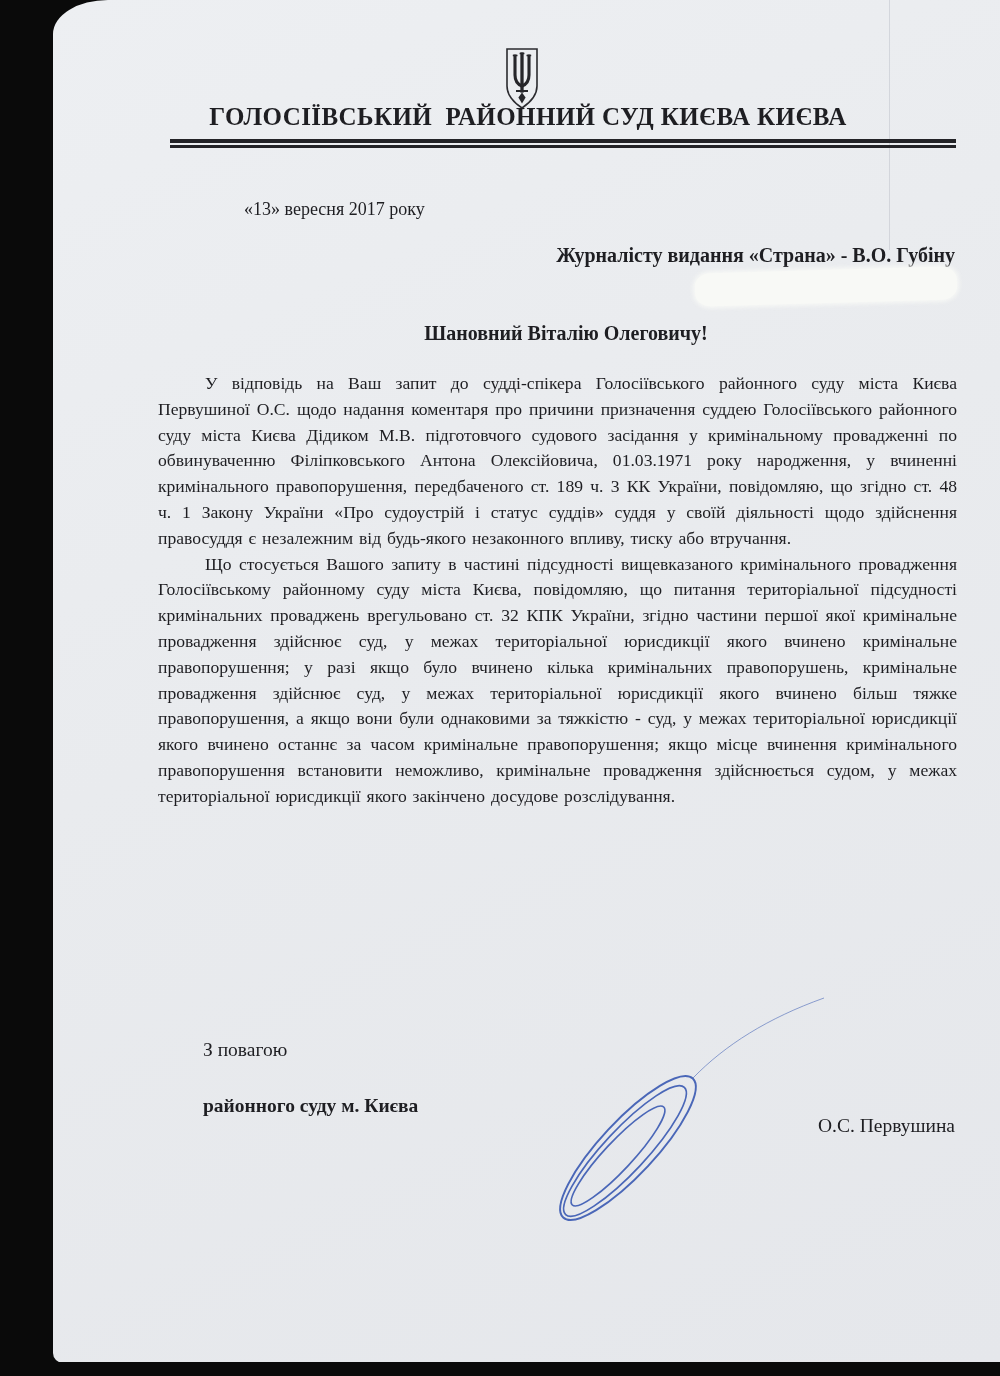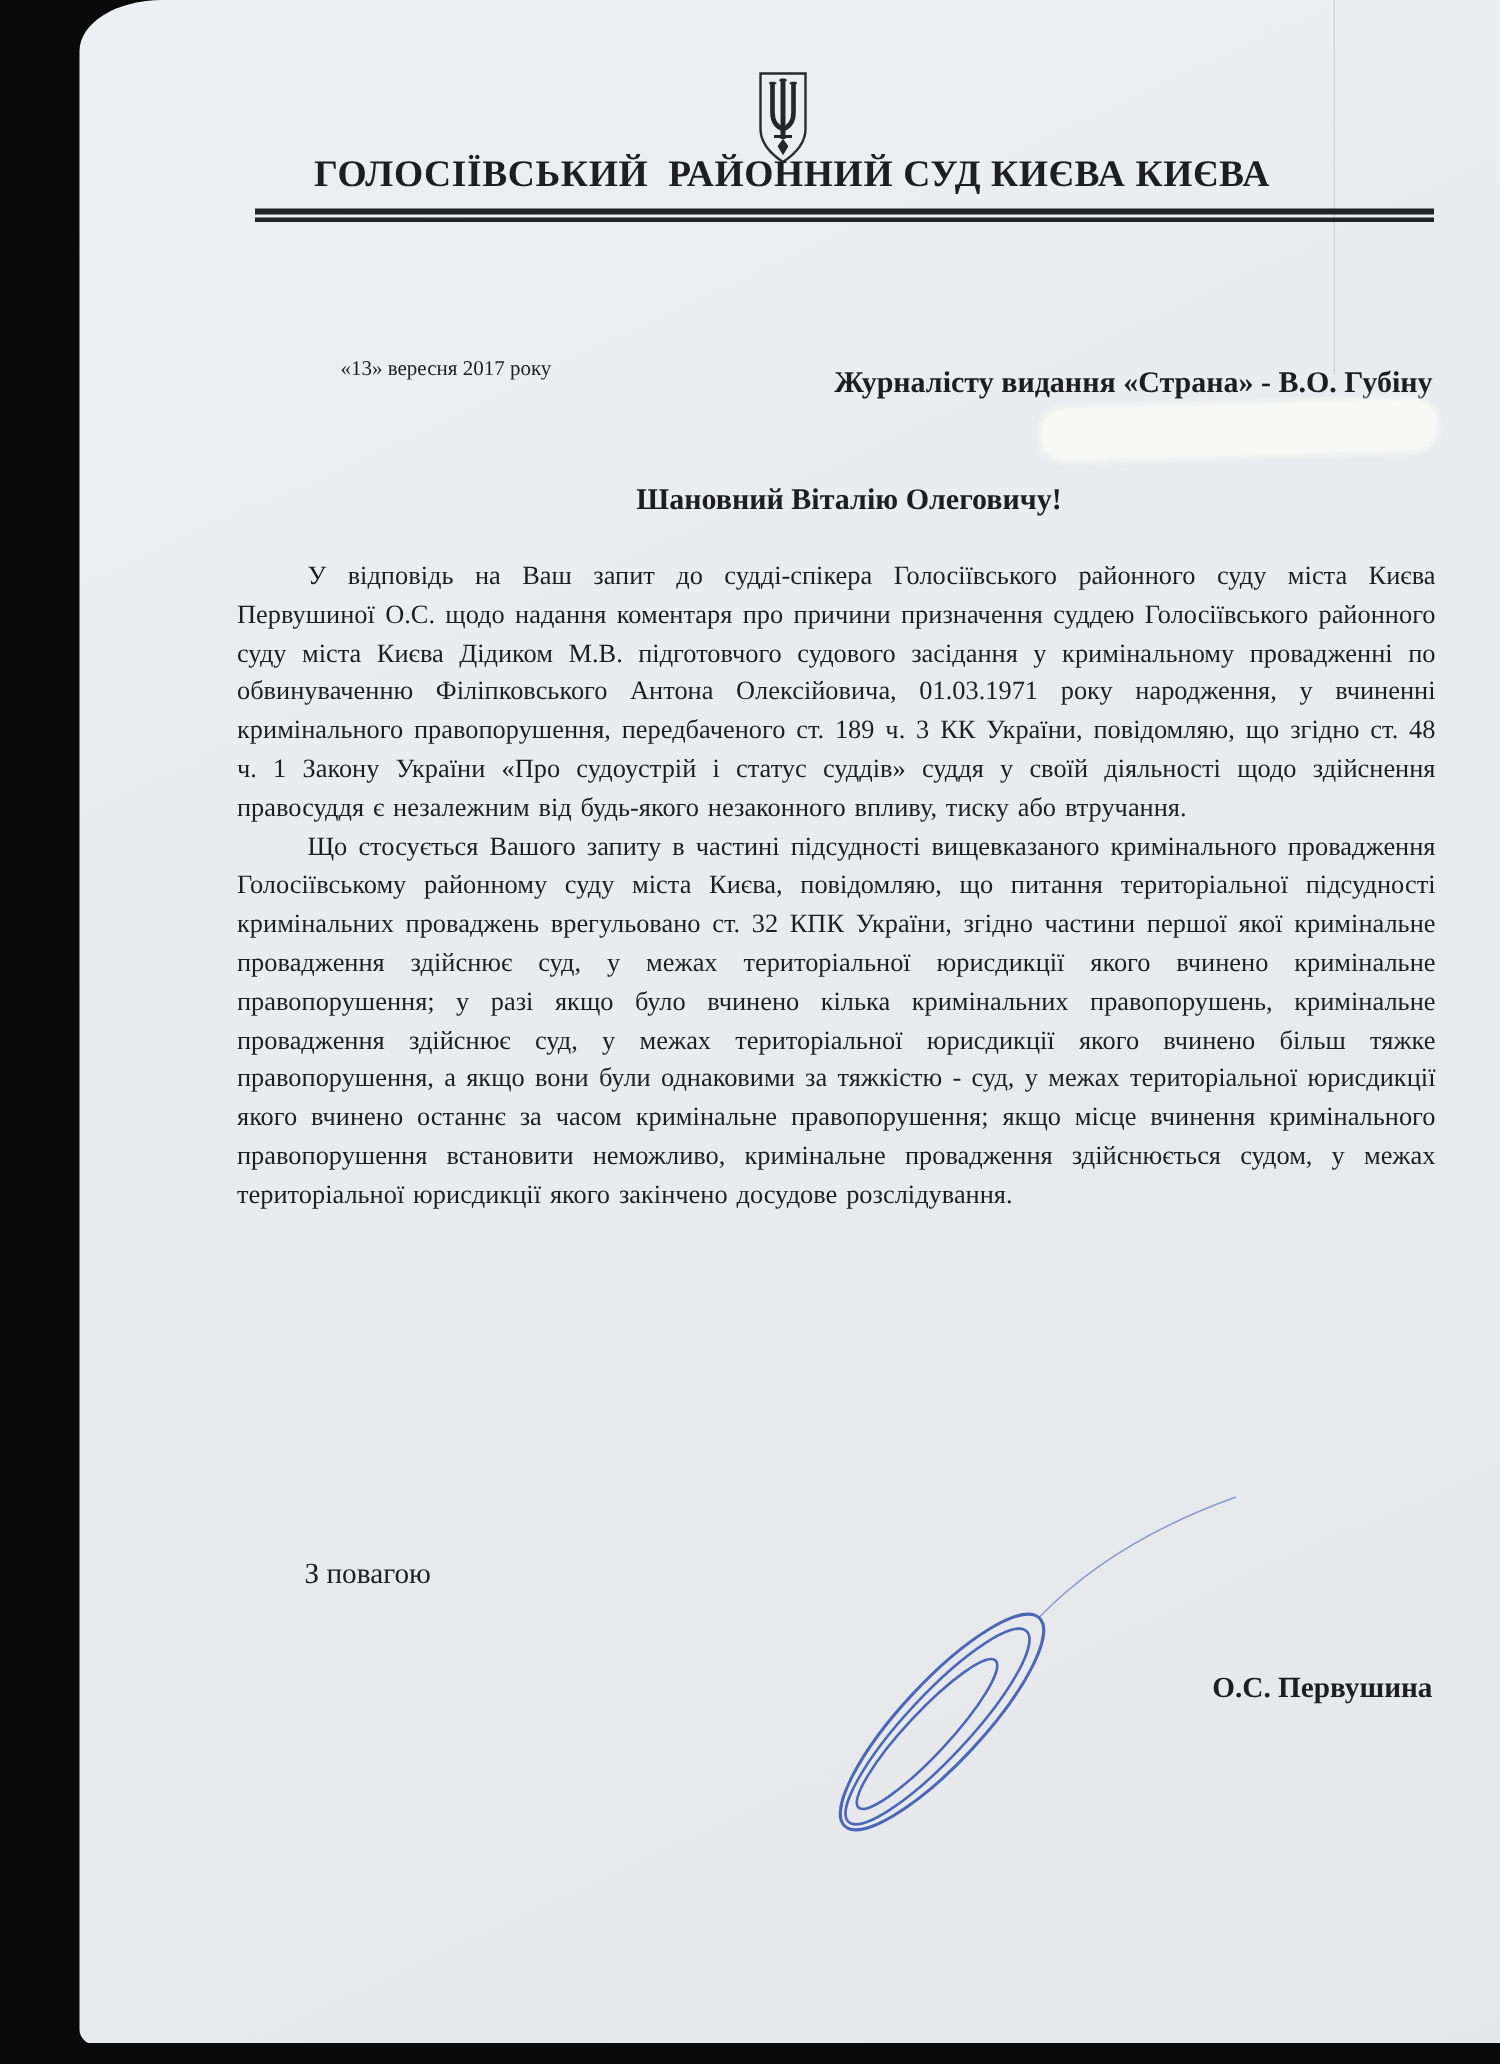--- a/index.html
+++ b/index.html
@@ -30,21 +30,21 @@
     text-align:center; font-weight:bold; font-size:25px; line-height:30px;
     letter-spacing:0.4px; white-space:pre;
   }
   .double-rule { left:170px; top:139px; width:786px; height:2px;
     border-top:4px solid #232327; border-bottom:3px solid #232327; }
   .court-address {
     left:150px; top:156px; width:700px;
     text-align:center; font-size:15.5px; white-space:pre;
   }
 
-  .letter-date { left:227px; top:199px; font-size:14px;margin-top:40px; }
+  .letter-date { left:244px; top:199px; font-size:18px; }
 
   .addressee {
     left:400px; top:244px; width:555px;
     text-align:right; font-weight:bold; font-size:20px;
   }
   .whiteout {
     left:695px; top:270px; width:262px; height:33px;
     background:#f8f9f6; border-radius:16px / 13px;
     transform:rotate(-1.6deg);
     box-shadow:0 0 4px 2px rgba(248,249,246,0.9);
@@ -57,21 +57,21 @@
 
   .body-text {
     left:158px; top:371px; width:799px;
     font-size:17.6px; line-height:25.8px;
     text-align:justify; word-spacing:1.5px;
   }
   .body-text p { margin:0; text-indent:47px; }
 
   .regards   { left:203px; top:1039px; font-weight:normal; font-size:19.5px; }
   .signer-title { left:203px; top:1091px; font-weight:bold; font-size:19.5px; line-height:30px; }
-  .signer-name  { right:45px; top:1115px; font-weight:bold; font-size:19.5px; }
+  .signer-name  { right:45px; top:1115px; font-weight:normal; font-size:19.5px; }
 
   .signature { left:540px; top:990px; width:290px; height:240px; }
 
   .bottom-strip { left:0; top:1362px; width:1000px; height:14px; background:#0a0a0a; }
 </style>
 </head>
 <body>
 
 <div class="scan">
 
@@ -104,20 +104,21 @@
   <div class="abs salutation ink">Шановний Віталію Олеговичу!</div>
 
   <div class="abs body-text ink">
     <p>У відповідь на Ваш запит до судді-спікера Голосіївського районного суду міста Києва Первушиної О.С. щодо надання коментаря про причини призначення суддею Голосіївського районного суду міста Києва Дідиком М.В. підготовчого судового засідання у кримінальному провадженні по обвинуваченню Філіпковського Антона Олексійовича, 01.03.1971 року народження, у вчиненні кримінального правопорушення, передбаченого ст. 189 ч. 3 КК України, повідомляю, що згідно ст. 48 ч. 1 Закону України «Про судоустрій і статус суддів» суддя у своїй діяльності щодо здійснення правосуддя є незалежним від будь-якого незаконного впливу, тиску або втручання.</p>
     <p>Що стосується Вашого запиту в частині підсудності вищевказаного кримінального провадження Голосіївському районному суду міста Києва, повідомляю, що питання територіальної підсудності кримінальних проваджень врегульовано ст. 32 КПК України, згідно частини першої якої кримінальне провадження здійснює суд, у межах територіальної юрисдикції якого вчинено кримінальне правопорушення; у разі якщо було вчинено кілька кримінальних правопорушень, кримінальне провадження здійснює суд, у межах територіальної юрисдикції якого вчинено більш тяжке правопорушення, а якщо вони були однаковими за тяжкістю - суд, у межах територіальної юрисдикції якого вчинено останнє за часом кримінальне правопорушення; якщо місце вчинення кримінального правопорушення встановити неможливо, кримінальне провадження здійснюється судом, у межах територіальної юрисдикції якого закінчено досудове розслідування.</p>
   </div>
 
   <div class="abs regards ink">З повагою</div>
 
   <div class="abs signer-title ink">
+    <div>районного суду м. Києва</div>
   </div>
 
   <div class="abs signer-name ink">О.С. Первушина</div>
 
   <svg class="abs signature" viewBox="0 0 290 240">
     <g fill="none" stroke="#4a67b8">
       <ellipse cx="88" cy="158" rx="95" ry="27" stroke-width="2" transform="rotate(-47 88 158)"></ellipse>
       <ellipse cx="85" cy="161" rx="87" ry="21" stroke-width="1.7" transform="rotate(-47 85 161)"></ellipse>
       <ellipse cx="78" cy="166" rx="67" ry="14" stroke-width="1.7" transform="rotate(-47 78 166)"></ellipse>
       <path d="M153 88 C 185 55 228 28 284 8" stroke-width="1" opacity="0.6"></path>

